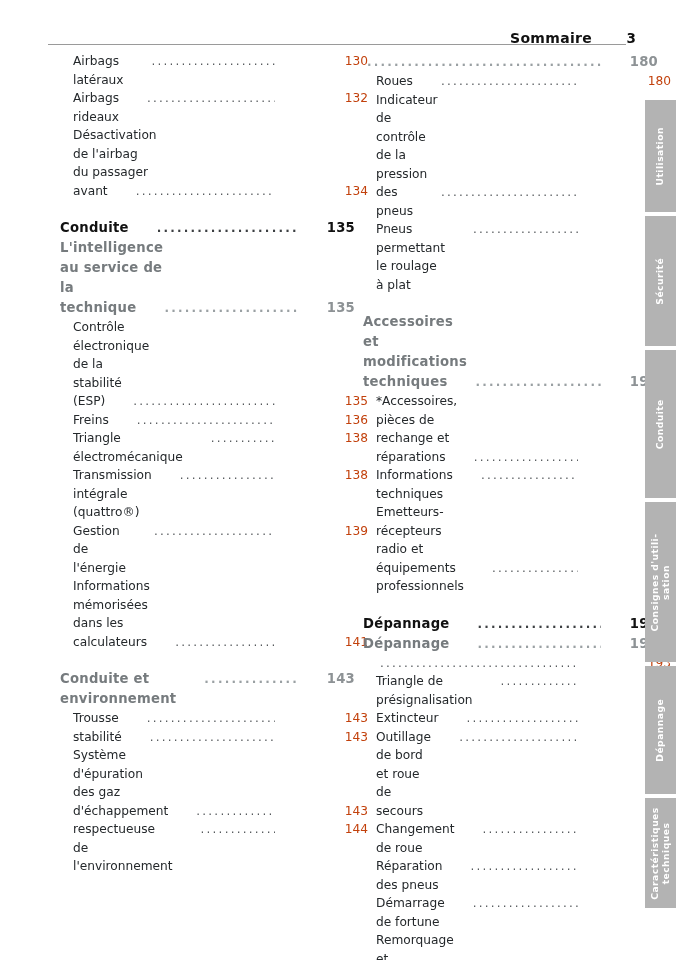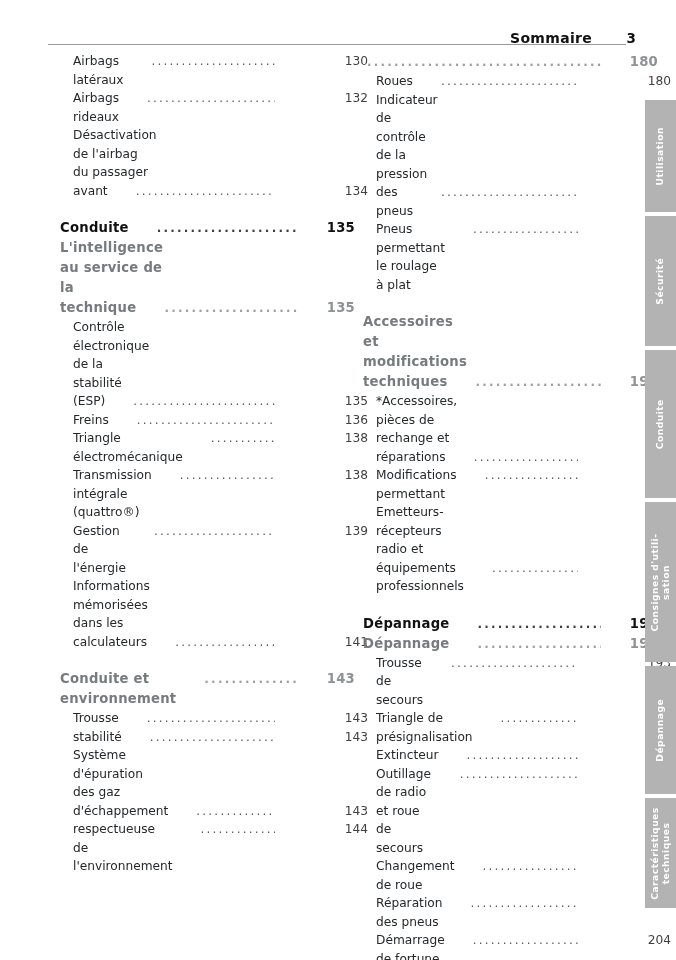--- a/index.html
+++ b/index.html
@@ -134,21 +134,21 @@
   }
   .row.sub .leader { color: #9aa0a3; }
   .row.sub .pageno { color: #8d9295; }
 
   
   .row.item {
     color: #24282b;
     padding-left: 13px;
     font-size: 12.2px;
   }
-  .row.item .pageno { color: #404040; margin-left: 36px; }
+  .row.item .pageno { color: #c2410c; margin-left: 36px; }
 
   
   .tabs {
     position: absolute;
     right: 0;
     top: 0;
     width: 34px;
     height: 960px;
   }
   .tab {
@@ -341,21 +341,21 @@
             <span class="label">*Accessoires, pièces de rechange et</span>
             <span class="leader">................................................................................</span>
             <span class="pageno"></span>
           </div>
           <div class="row item">
             <span class="label">réparations</span>
             <span class="leader">................................................................................</span>
             <span class="pageno">191</span>
           </div>
           <div class="row item">
-            <span class="label">Modifications permettant</span>
+            <span class="label">Informations techniques</span>
             <span class="leader">................................................................................</span>
             <span class="pageno">191</span>
           </div>
           <div class="row item no-leader">
             <span class="label">Emetteurs-récepteurs radio et</span>
             <span class="leader">................................................................................</span>
             <span class="pageno"></span>
           </div>
           <div class="row item">
             <span class="label">équipements professionnels</span>
@@ -368,36 +368,35 @@
             <span class="label">Dépannage</span>
             <span class="leader">................................................................................</span>
             <span class="pageno">193</span>
           </div>
           <div class="row sub">
             <span class="label">Dépannage</span>
             <span class="leader">................................................................................</span>
             <span class="pageno">193</span>
           </div>
           <div class="row item">
-            <span class="label">Trousse de secours</span>
             <span class="leader">................................................................................</span>
             <span class="pageno">193</span>
           </div>
           <div class="row item">
             <span class="label">Triangle de présignalisation</span>
             <span class="leader">................................................................................</span>
             <span class="pageno">193</span>
           </div>
           <div class="row item">
             <span class="label">Extincteur</span>
             <span class="leader">................................................................................</span>
             <span class="pageno">193</span>
           </div>
           <div class="row item">
-            <span class="label">Outillage de radio et roue de secours</span>
+            <span class="label">Outillage de bord et roue de secours</span>
             <span class="leader">................................................................................</span>
             <span class="pageno">194</span>
           </div>
           <div class="row item">
             <span class="label">Changement de roue</span>
             <span class="leader">................................................................................</span>
             <span class="pageno">196</span>
           </div>
           <div class="row item">
             <span class="label">Réparation des pneus</span>

